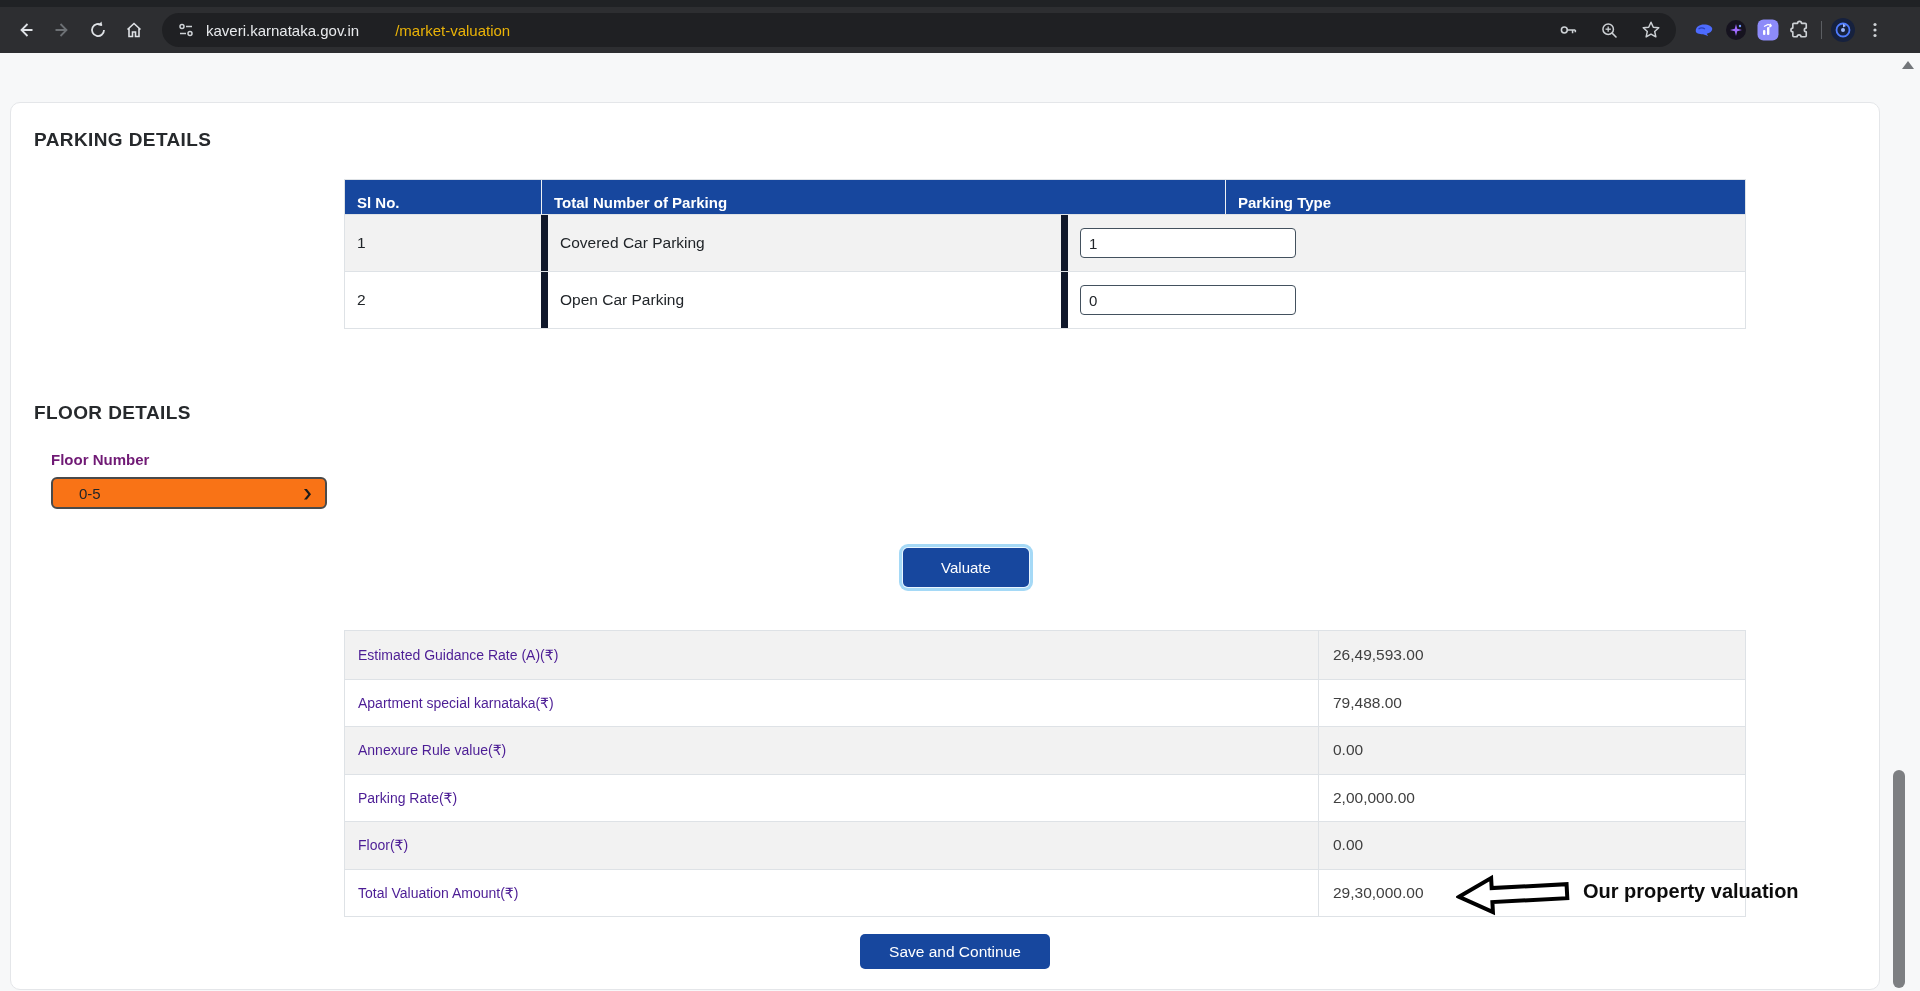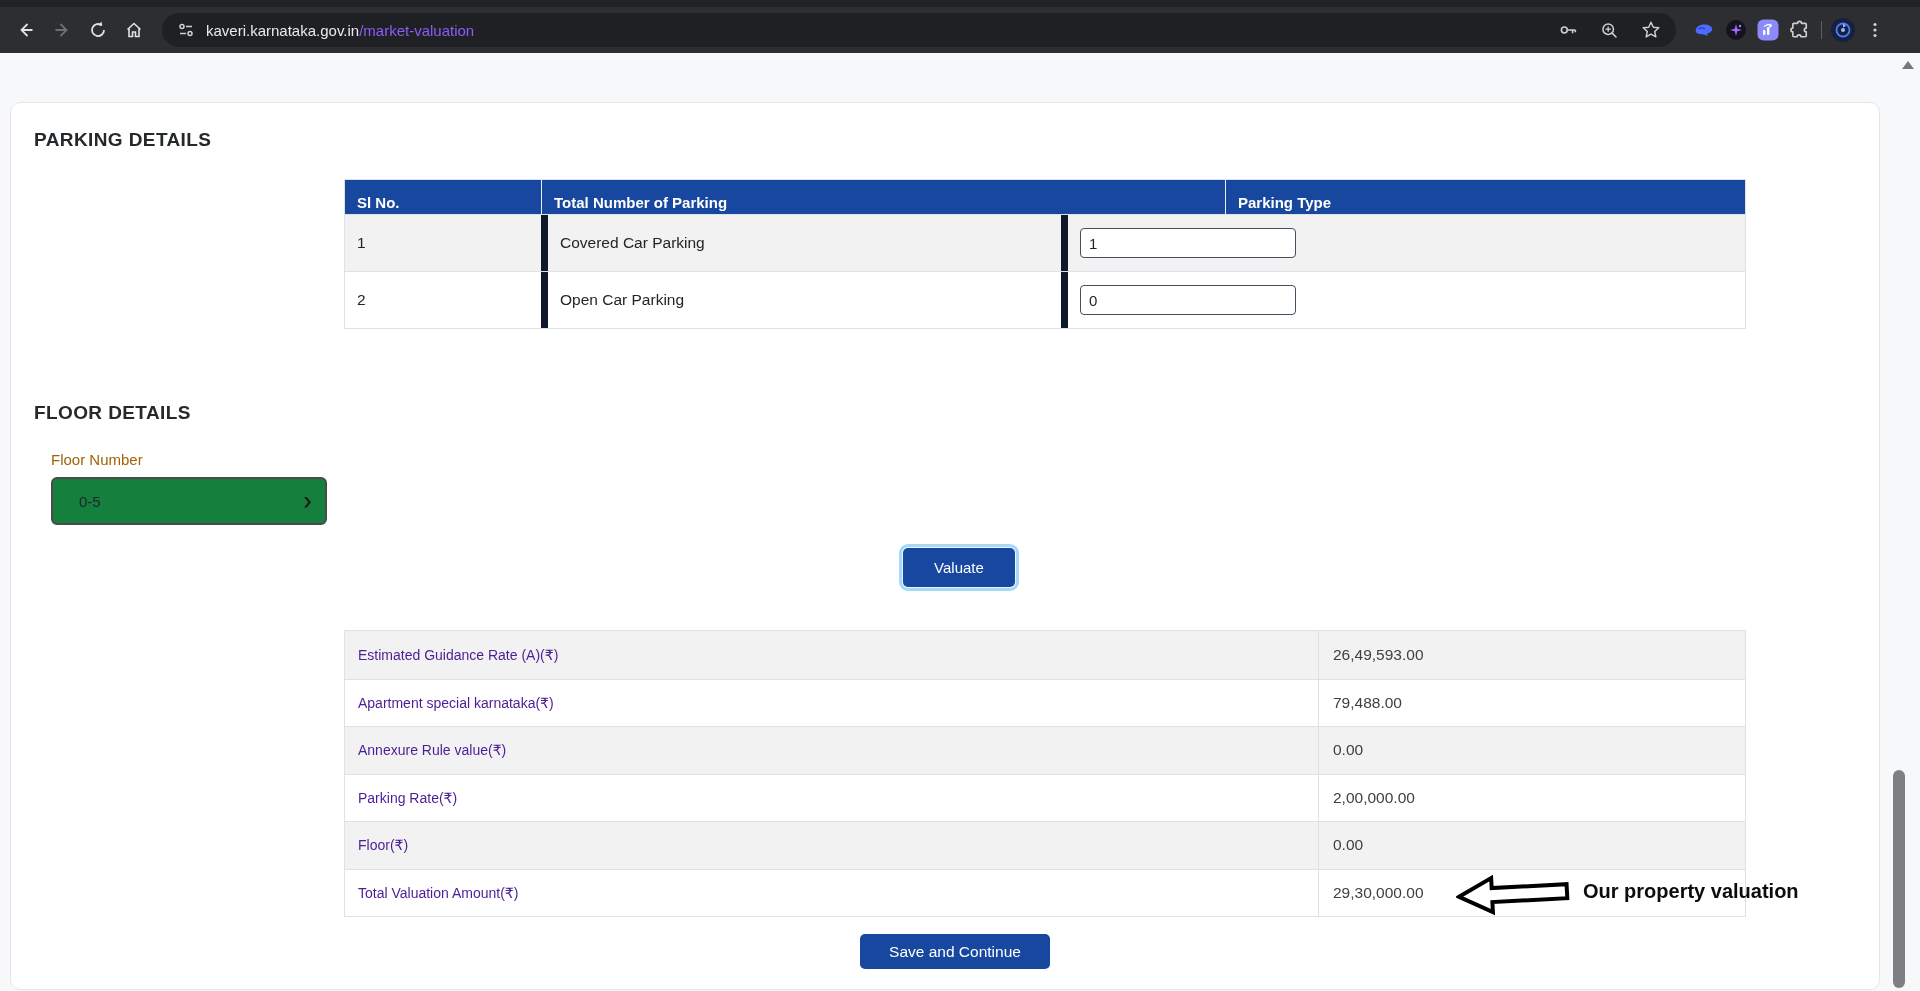--- a/index.html
+++ b/index.html
@@ -10,21 +10,21 @@
   .tabstrip { position:absolute; top:0; left:0; width:1920px; height:7px; background:#202225; }
   .toolbar  { position:absolute; top:7px; left:0; width:1920px; height:46px; background:#2d2e31;
               display:flex; align-items:center; }
   .navbtn { width:36px; height:36px; display:flex; align-items:center; justify-content:center;
             border-radius:50%; flex:0 0 auto; }
   .navbtn svg { display:block; }
   .omnibox { margin-left:10px; width:1514px; height:34px; background:#1f2023; border-radius:17px;
              display:flex; align-items:center; padding:0 14px; flex:0 0 auto; }
   .url { font-size:15px; margin-left:10px; white-space:nowrap; }
   .url .domain { color:#e8eaed; }
-  .url .path   { color:#8b5cf6; }
+  .url .path   { color:#eab308;margin-left:36px; }
   .omni-spacer { flex:1; }
   .omni-ic { margin-left:20px; display:flex; align-items:center; }
   .extbar { display:flex; align-items:center; margin-left:12px; }
   .extbtn { width:32px; height:32px; display:flex; align-items:center; justify-content:center; }
   .ext-sep { width:1px; height:18px; background:#5b5e62; margin:0 5px; }
 
   
   .page { position:absolute; top:53px; left:0; width:1920px; height:938px; background:#f7f8f9; }
   .card { position:absolute; top:29px; left:10px; width:1870px; height:888px; background:#ffffff;
           border:1px solid #e4e6e9; border-radius:10px;margin-top:20px; }
@@ -40,28 +40,28 @@
   .c2 { width:520px; flex:0 0 auto; }
   .c3 { flex:1; }
   .ptable .brow { display:flex; height:57px; align-items:center; border-top:1px solid #dee2e6; }
   .ptable .brow.alt { background:#f2f2f2; }
   .ptable .bcell { font-size:15.5px; color:#212529; padding-left:12px; }
   .ptable .bcell + .bcell { border-left:7px solid #0f172a; align-self:stretch; display:flex; align-items:center; }
   .pinput { width:216px; height:30px; border:1.5px solid #43515e; border-radius:4px; background:#fff;
             font-size:15px; padding:0 8px; font-family:inherit; color:#212529; }
 
   
-  .flabel { position:absolute; left:40px; top:348px; font-size:15px; font-weight:normal; color:#a16207; }
-  .fselect { position:absolute; left:40px; top:374px; width:276px; height:48px; background:#15803d;
+  .flabel { position:absolute; left:40px; top:348px; font-size:15px; font-weight:bold; color:#701a75; }
+  .fselect { position:absolute; left:40px; top:374px; width:276px; height:32px; background:#f97316;
              border:2px solid #4a4a4a; border-radius:6px; display:flex; align-items:center;
              font-size:15px; color:#212529; padding:0 12px 0 26px; }
   .fselect .chev { margin-left:auto; font-size:13px; color:#1b1b1b; font-weight:bold; transform:scaleY(.8); }
 
   
-  .btn-valuate { position:absolute; left:892px; top:445px; width:112px; height:39px; background:#17479e;
+  .btn-valuate { position:absolute; left:892px; top:445px; width:126px; height:39px; background:#17479e;
                  color:#fff; font-size:15px; border:none; border-radius:5px; font-family:inherit;
                  box-shadow:0 0 0 1px #eaf6ff, 0 0 0 4px #a5d9f6; cursor:pointer; }
   .btn-save { position:absolute; left:849px; top:831px; width:190px; height:35px; background:#17479e;
               color:#fff; font-size:15.5px; border:none; border-radius:5px; font-family:inherit; cursor:pointer; }
 
   
   .vtable { position:absolute; left:333px; top:527px; width:1402px; border:1px solid #dee2e6; background:#fff; }
   .vtable .vrow { display:flex; height:47.5px; align-items:center; }
   .vtable .vrow + .vrow { border-top:1px solid #dee2e6; }
   .vtable .vrow.alt { background:#f2f2f2; }

